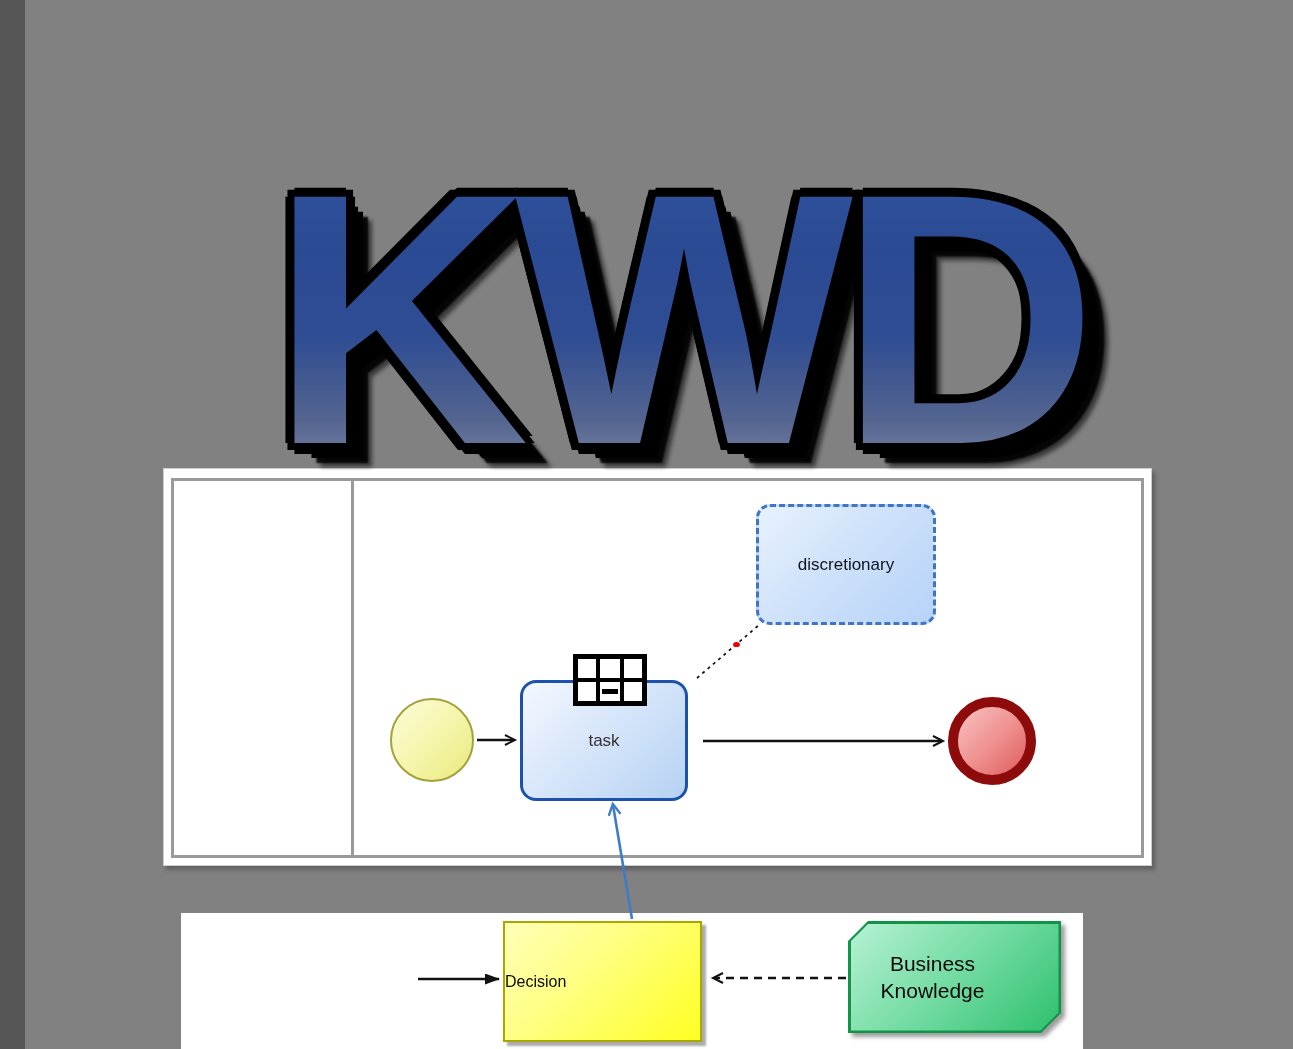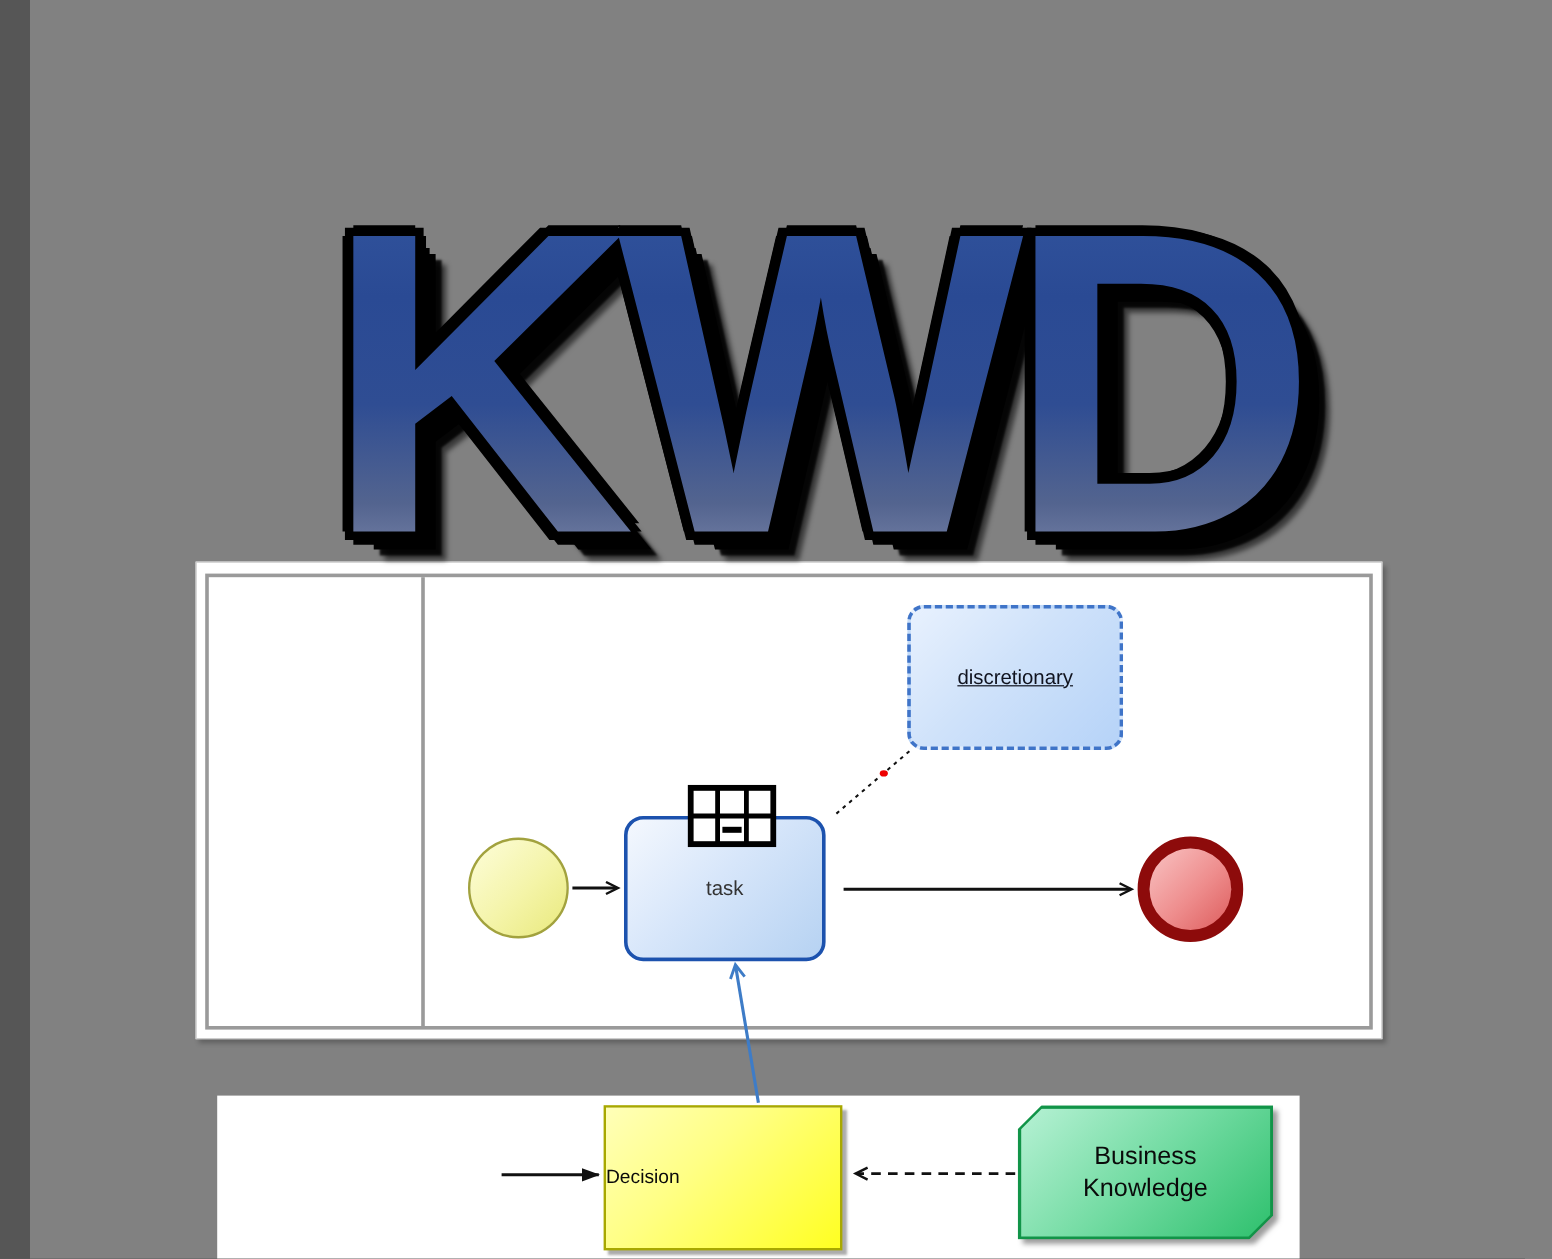--- a/index.html
+++ b/index.html
@@ -52,21 +52,21 @@
     border:3px solid #1c52ae;box-sizing:border-box;z-index:2;
     display:flex;align-items:center;justify-content:center;
     font-size:17px;color:#333;
   }
   .table-icon{position:absolute;left:548px;top:654px;z-index:4;}
   .annotation{
     position:absolute;left:731px;top:504px;width:180px;height:121px;border-radius:14px;
     background:linear-gradient(135deg,#e8f1fe 0%,#cfe2fa 45%,#b6d3f8 100%);
     border:3px dashed #3f74c8;box-sizing:border-box;z-index:2;
     display:flex;align-items:center;justify-content:center;
-    font-size:17px;color:#10131f;text-decoration:underline;
+    font-size:17px;color:#10131f;
   }
   .end-event{
     position:absolute;left:923px;top:697px;width:88px;height:88px;border-radius:50%;
     border:10px solid #8d0b0b;box-sizing:border-box;
     background:linear-gradient(135deg,#f9c3c3 0%,#ee8d8d 55%,#dd5c5c 100%);z-index:2;
   }
   
   .strip{position:absolute;left:156px;top:913px;width:902px;height:136px;background:#fff;z-index:1;}
   .input-data{
     position:absolute;left:174px;top:928px;width:212px;height:100px;border-radius:50px;
@@ -87,21 +87,21 @@
     filter:drop-shadow(4px 4px 2px rgba(60,60,60,.5));
   }
   .bkm-border{
     position:absolute;inset:0;background:#119448;
     clip-path:polygon(20px 0,100% 0,100% calc(100% - 20px),calc(100% - 20px) 100%,0 100%,0 20px);
   }
   .bkm-fill{
     position:absolute;inset:2.5px;
     background:linear-gradient(135deg,#b6f1d4 0%,#72dba2 50%,#2ec06d 100%);
     clip-path:polygon(18px 0,100% 0,100% calc(100% - 18px),calc(100% - 18px) 100%,0 100%,0 18px);
-    display:flex;align-items:center;justify-content:center;text-align:center;
+    display:flex;align-items:center;text-align:center;padding-left:17px;
   }
   .bkm-label{font-size:21px;line-height:1.3;color:#0a0a0a;width:130px;}
   
   .overlay{position:absolute;left:0;top:0;width:1293px;height:1049px;z-index:6;pointer-events:none;}
 </style>
 </head>
 <body>
 
 <div id="canvas">
 

